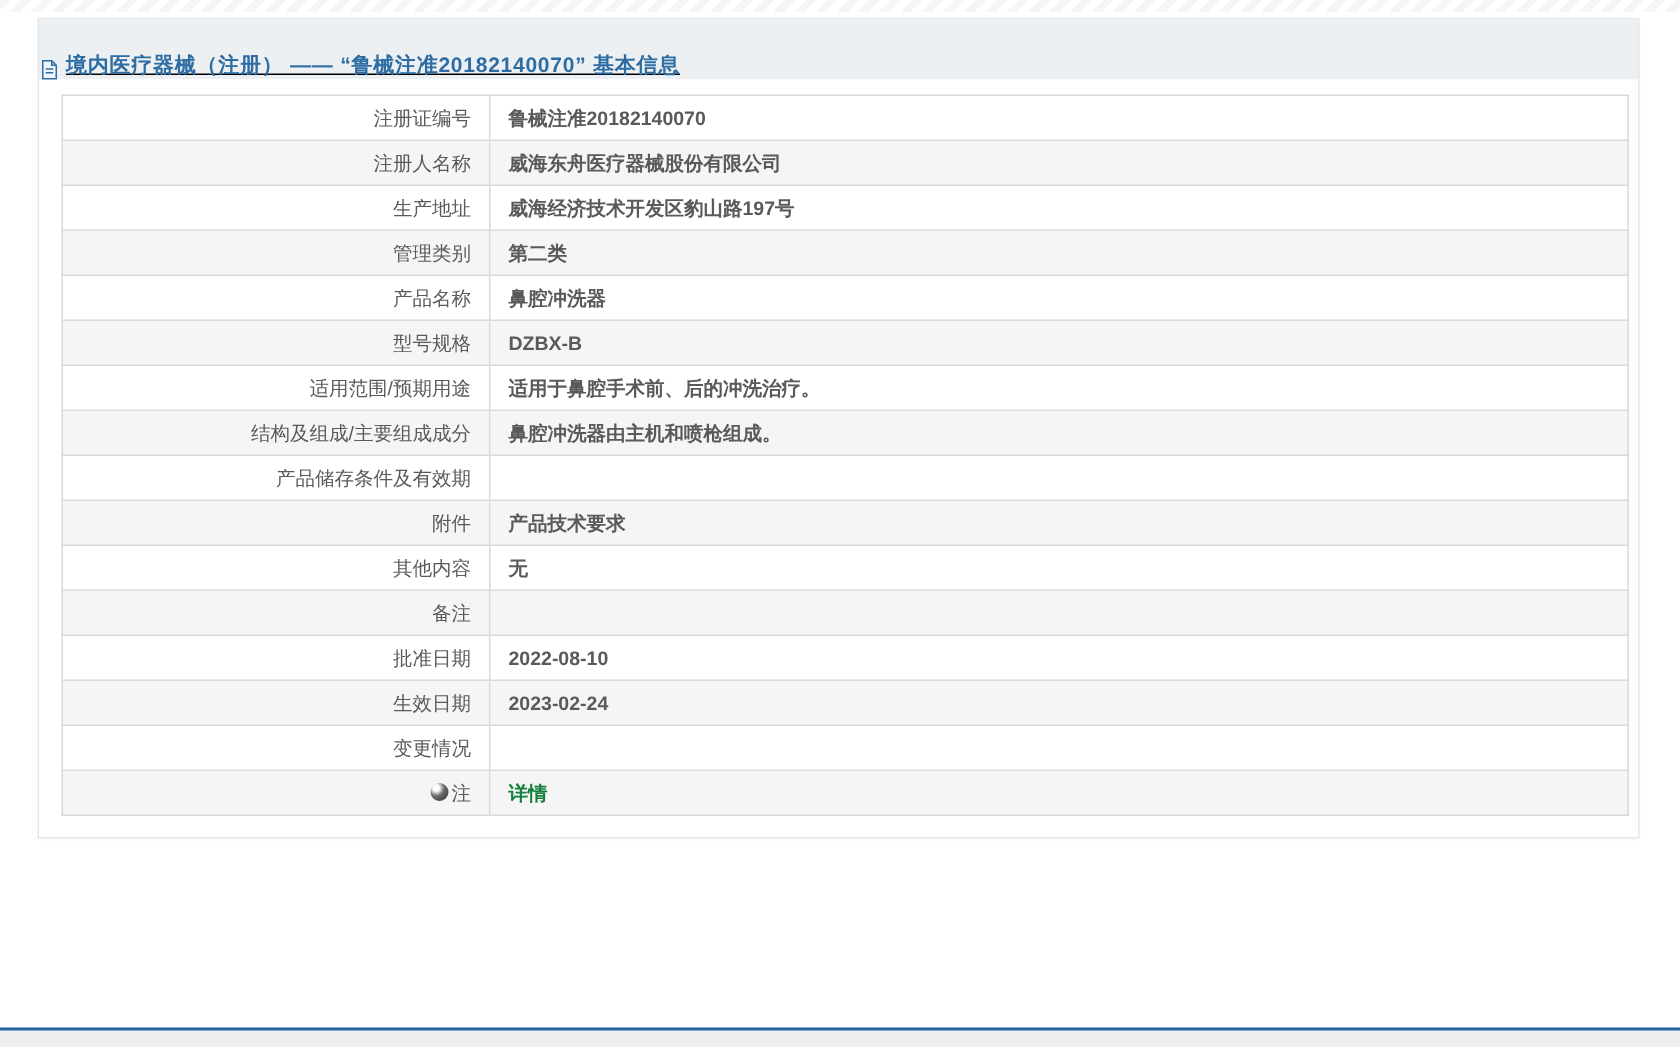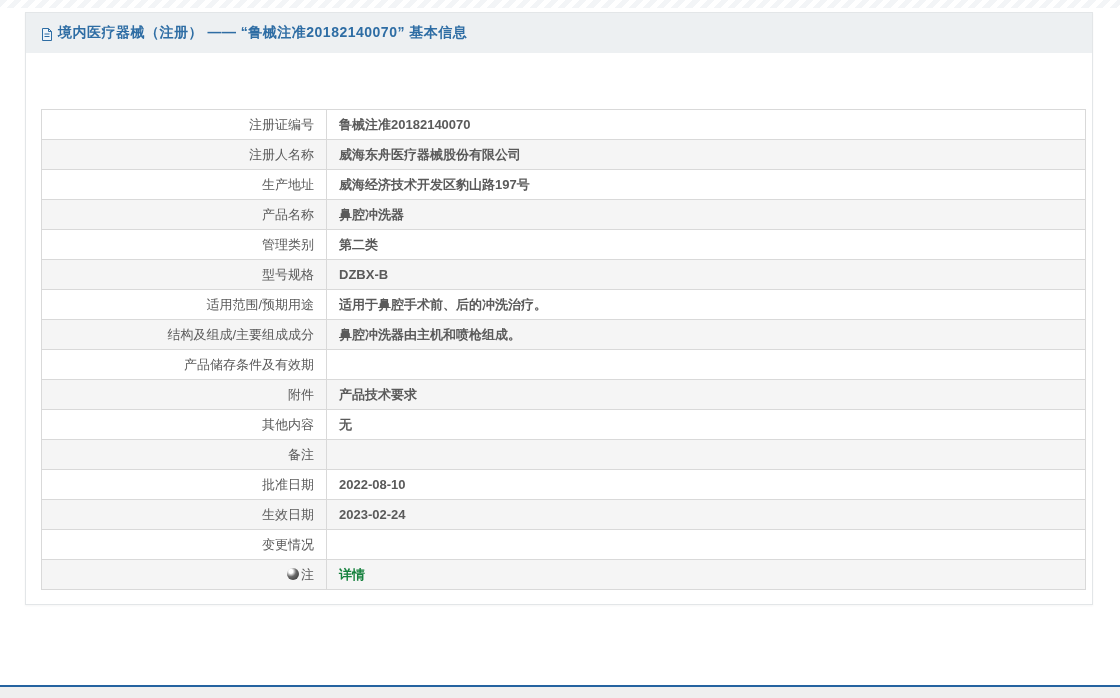--- a/index.html
+++ b/index.html
@@ -25,38 +25,37 @@
     left: 25px; top: 12px;
     width: 1068px;
     background: #ffffff;
     border: 1px solid #e3e6e8;
     box-shadow: 0 1px 2px rgba(0,0,0,0.04);
   }
   .panel-header {
     height: 40px;
     background: #edf0f2;
     display: flex;
-    align-items: center;
-    padding-left: 14px;
+    align-items: flex-end;
+    text-decoration: underline;
   }
   .doc-icon {
     display: inline-flex;
     margin-right: 4px;
     position: relative; top: 1px;
   }
   .panel-title {
     color: #2e6da4;
     font-size: 14px;
     font-weight: bold;
     letter-spacing: 0.5px;
   }
   .panel-body {
     padding: 10px 10px 14px 15px;
     background: #ffffff;
-    margin-top: 46px;
   }
   table.info-table {
     width: 1045px;
     border-collapse: collapse;
     table-layout: fixed;
   }
   table.info-table td {
     border: 1px solid #d9d9d9;
     height: 30px;
     font-size: 13px;
@@ -125,26 +124,26 @@
           </tr>
           <tr>
             <td class="cell-label">注册人名称</td>
             <td class="cell-value">威海东舟医疗器械股份有限公司</td>
           </tr>
           <tr>
             <td class="cell-label">生产地址</td>
             <td class="cell-value">威海经济技术开发区豹山路197号</td>
           </tr>
           <tr>
+            <td class="cell-label">管理类别</td>
+            <td class="cell-value">第二类</td>
+          </tr>
+          <tr>
             <td class="cell-label">产品名称</td>
             <td class="cell-value">鼻腔冲洗器</td>
-          </tr>
-          <tr>
-            <td class="cell-label">管理类别</td>
-            <td class="cell-value">第二类</td>
           </tr>
           <tr>
             <td class="cell-label">型号规格</td>
             <td class="cell-value">DZBX-B</td>
           </tr>
           <tr>
             <td class="cell-label">适用范围/预期用途</td>
             <td class="cell-value">适用于鼻腔手术前、后的冲洗治疗。</td>
           </tr>
           <tr>

